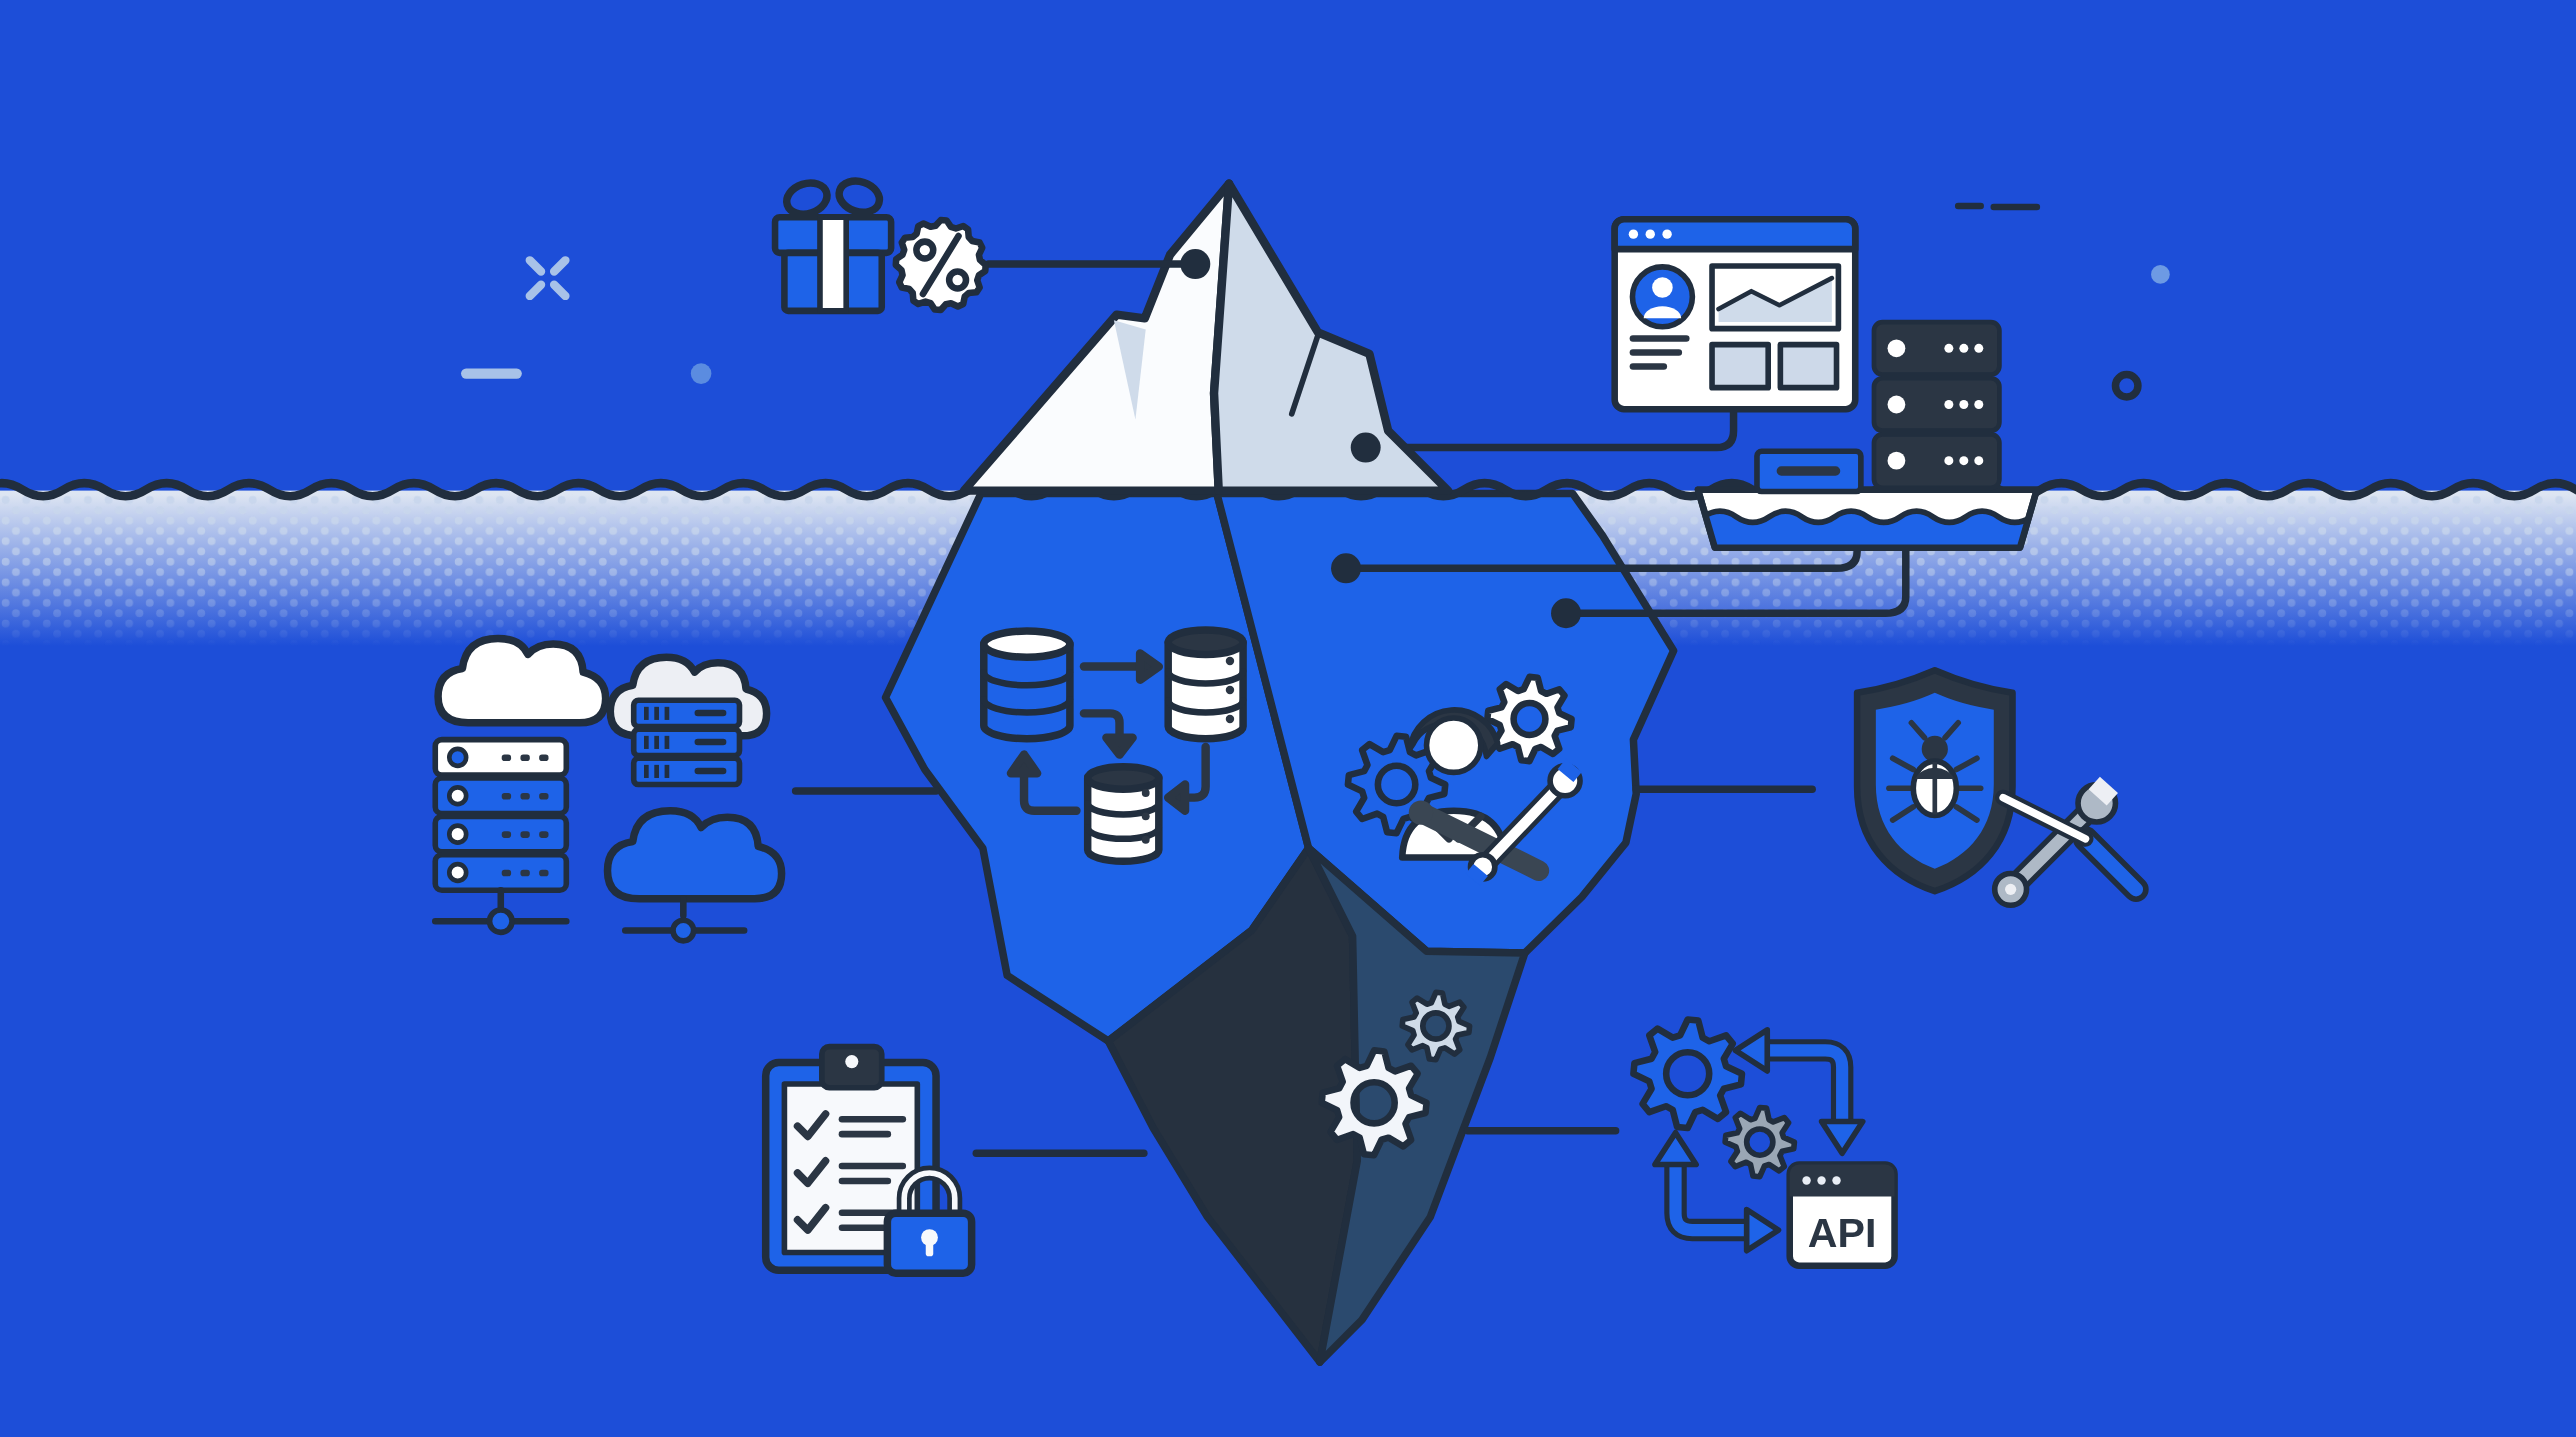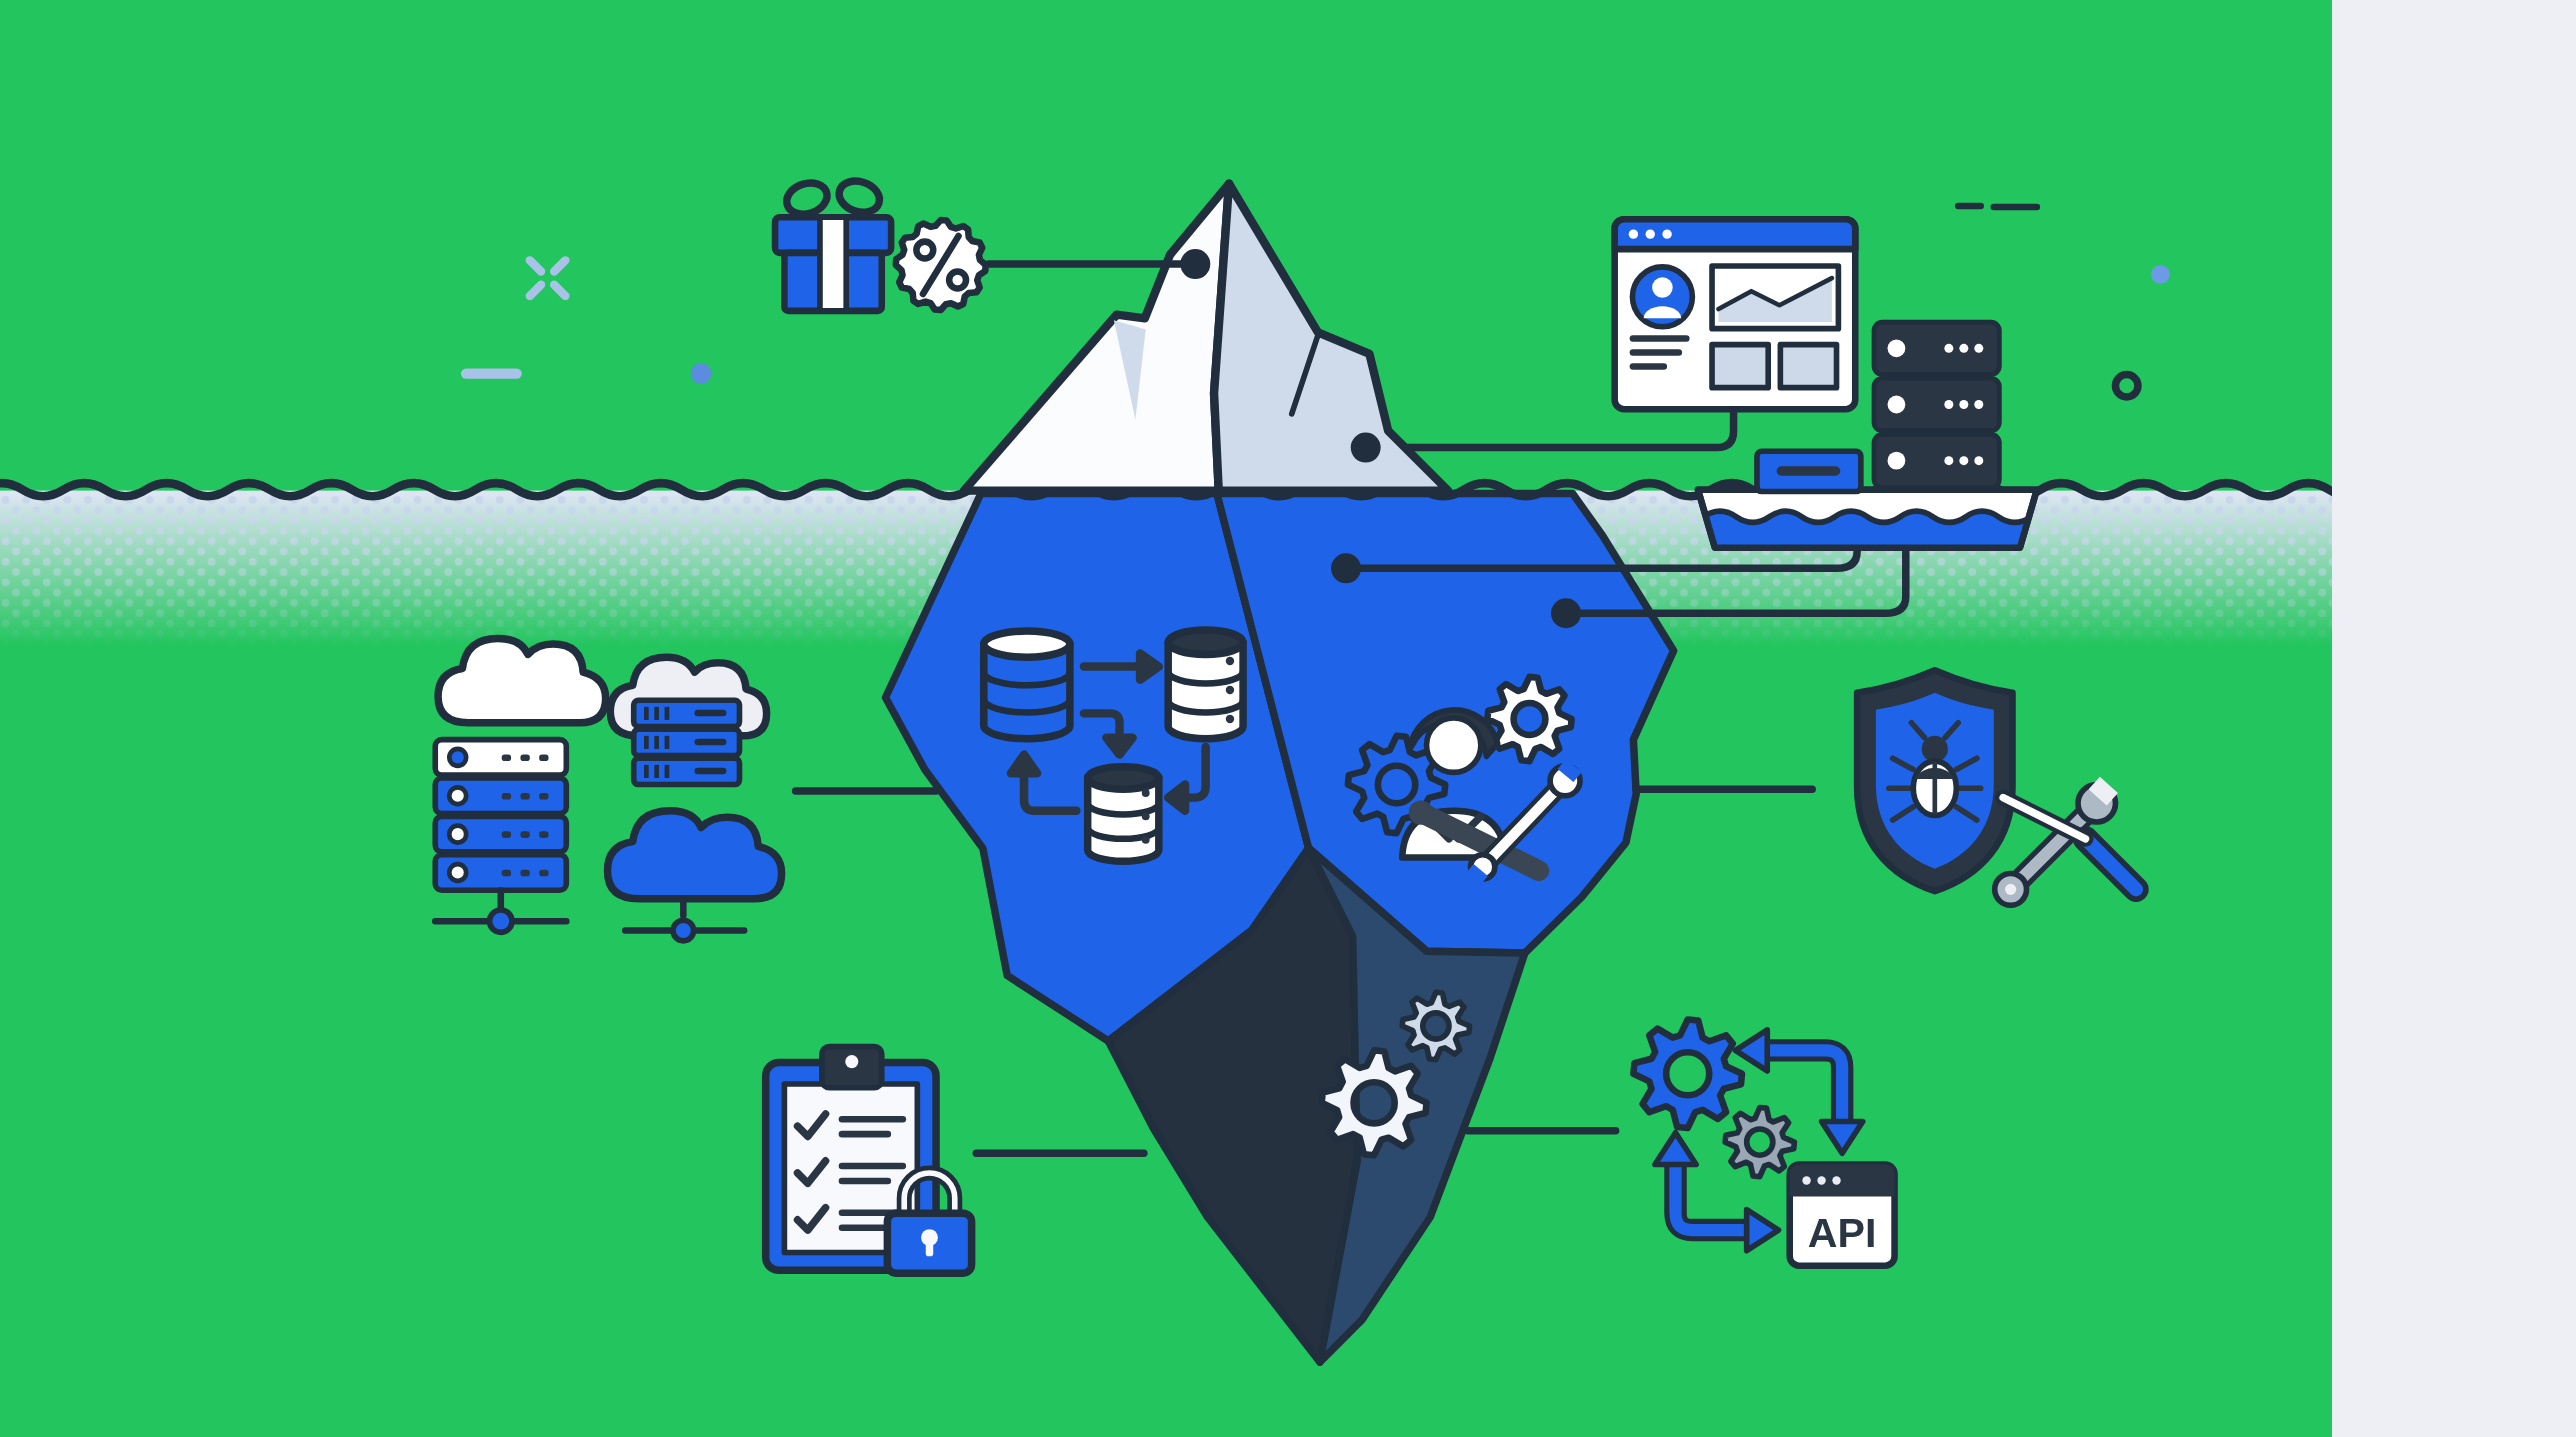--- a/index.html
+++ b/index.html
@@ -1,16 +1,16 @@
 <!DOCTYPE html>
 <html style="font-size:15px"><head>
 <meta charset="utf-8">
 <style>
   html,body{margin:0;padding:0;background:#edeff4;}
-  .stage{position:relative;width:2332px;height:1438px;overflow:hidden;background:#22c55e;
+  .stage{position:relative;width:2576px;height:1438px;overflow:hidden;background:#1d4ed8;
          font-family:"Liberation Sans", sans-serif;}
   svg{position:absolute;left:0;top:0;}
   .outline{stroke:#212e3e;stroke-linejoin:round;stroke-linecap:round;}
   text.api{font-family:"Liberation Sans", sans-serif;font-weight:bold;font-size:44px;fill:#2b3644;}
 </style>
 </head>
 <body>
 
 <div class="stage">
 <svg width="2576" height="1438" viewBox="0 0 2752 1536">

